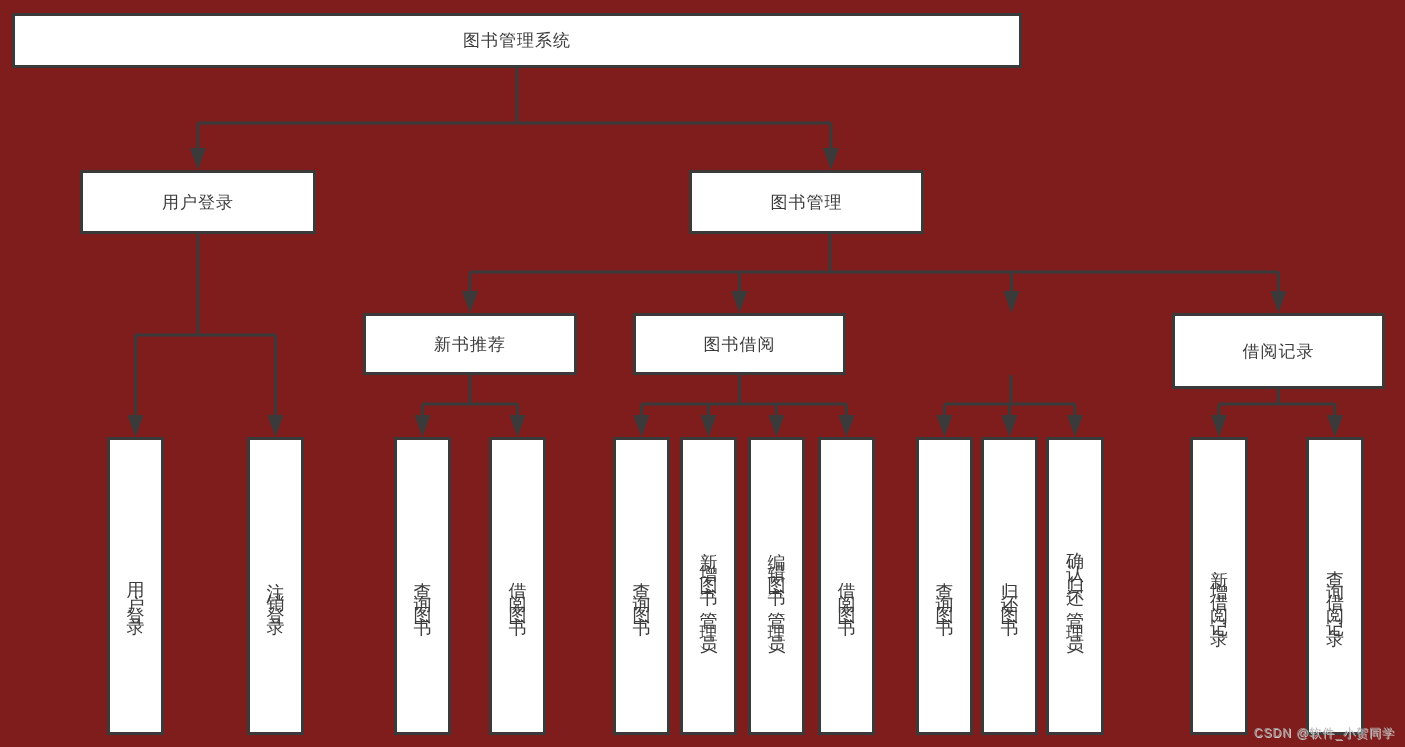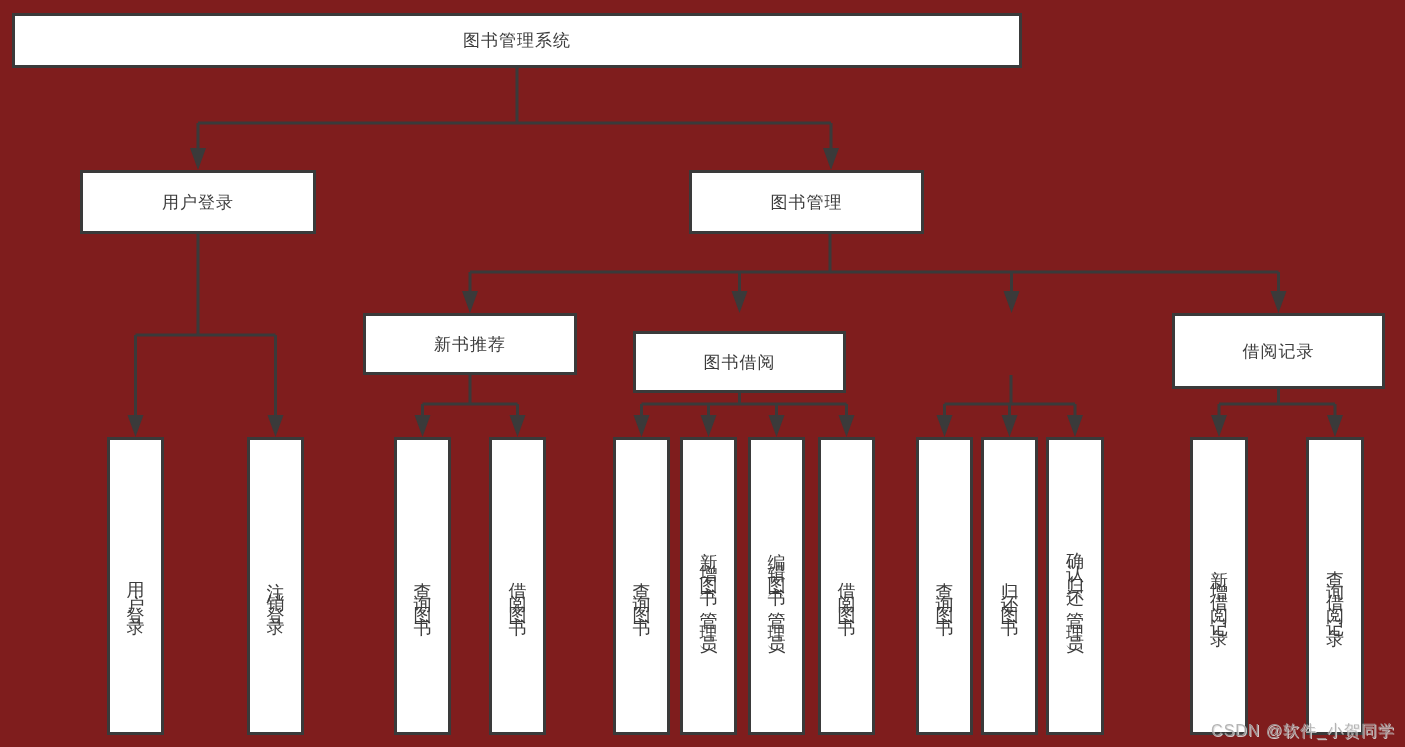--- a/index.html
+++ b/index.html
@@ -40,21 +40,21 @@
     text-orientation: mixed;
     font-size: 18px;
     line-height: 1;
     letter-spacing: 12px;
     margin-bottom: -12px; 
   }
   .watermark {
     position: absolute;
     right: 10px;
     bottom: 5px;
-    font-size: 16px;
+    font-size: 12px;
     color: #a8a8a8;
     opacity: 0.85;
     letter-spacing: 1px;
     text-shadow: 1px 1px 0 #e3e3e3;
     pointer-events: none;
   }
 </style>
 </head>
 <body>
 
@@ -107,21 +107,21 @@
   <div class="node hbox" style="left:80px; top:170px; width:236px; height:64px;">
     <span>用户登录</span>
   </div>
   <div class="node hbox" style="left:689px; top:170px; width:235px; height:64px;">
     <span>图书管理</span>
   </div>
 
   <div class="node hbox" style="left:363px; top:313px; width:214px; height:62px;">
     <span>新书推荐</span>
   </div>
-  <div class="node hbox" style="left:633px; top:331px; width:213px; height:62px;">
+  <div class="node hbox" style="left:633px; top:313px; width:213px; height:62px;">
     <span>图书借阅</span>
   </div>
   <div class="node hbox" style="left:1172px; top:313px; width:213px; height:76px;">
     <span>借阅记录</span>
   </div>
 
   <div class="node leaf" style="left:107px; top:437px; width:57px; height:298px;">
     <span class="vtext">用户登录</span>
   </div>
   <div class="node leaf" style="left:247px; top:437px; width:57px; height:298px;">

